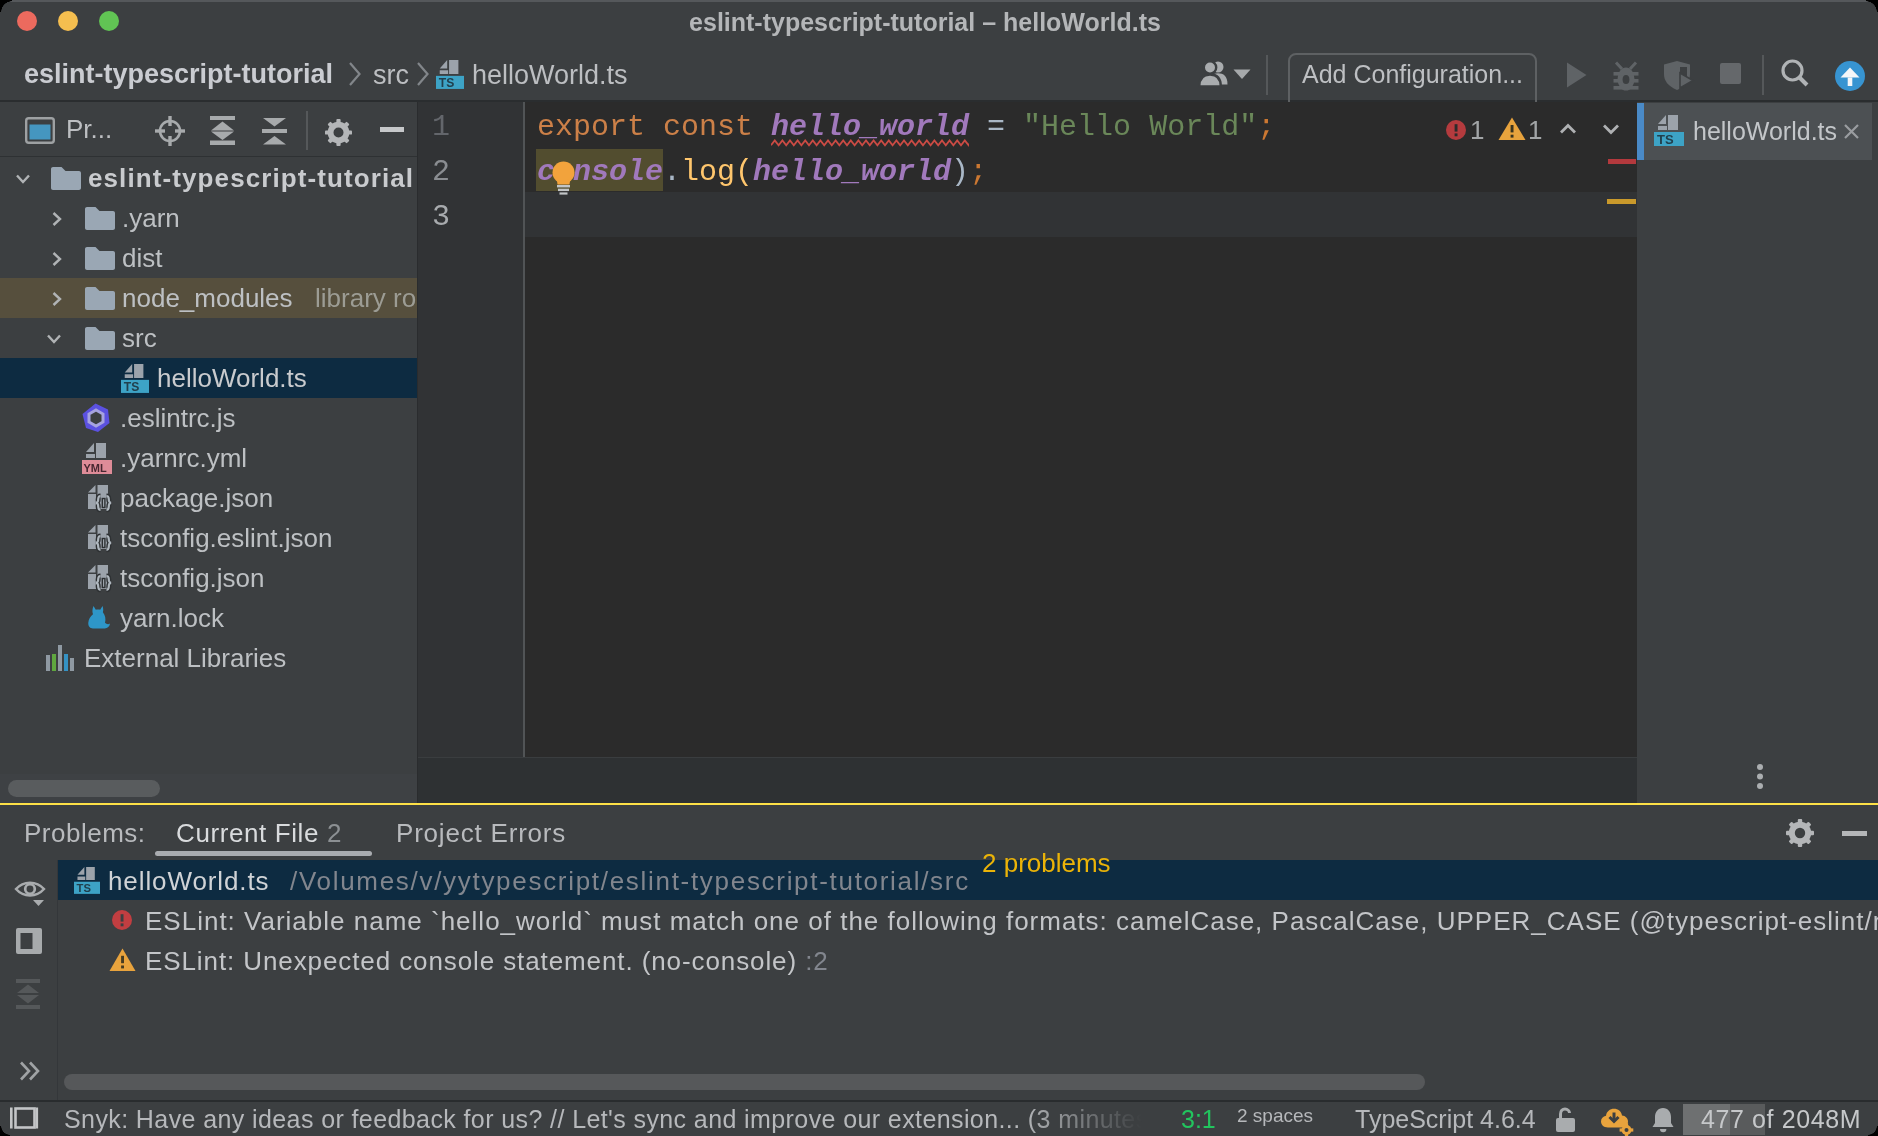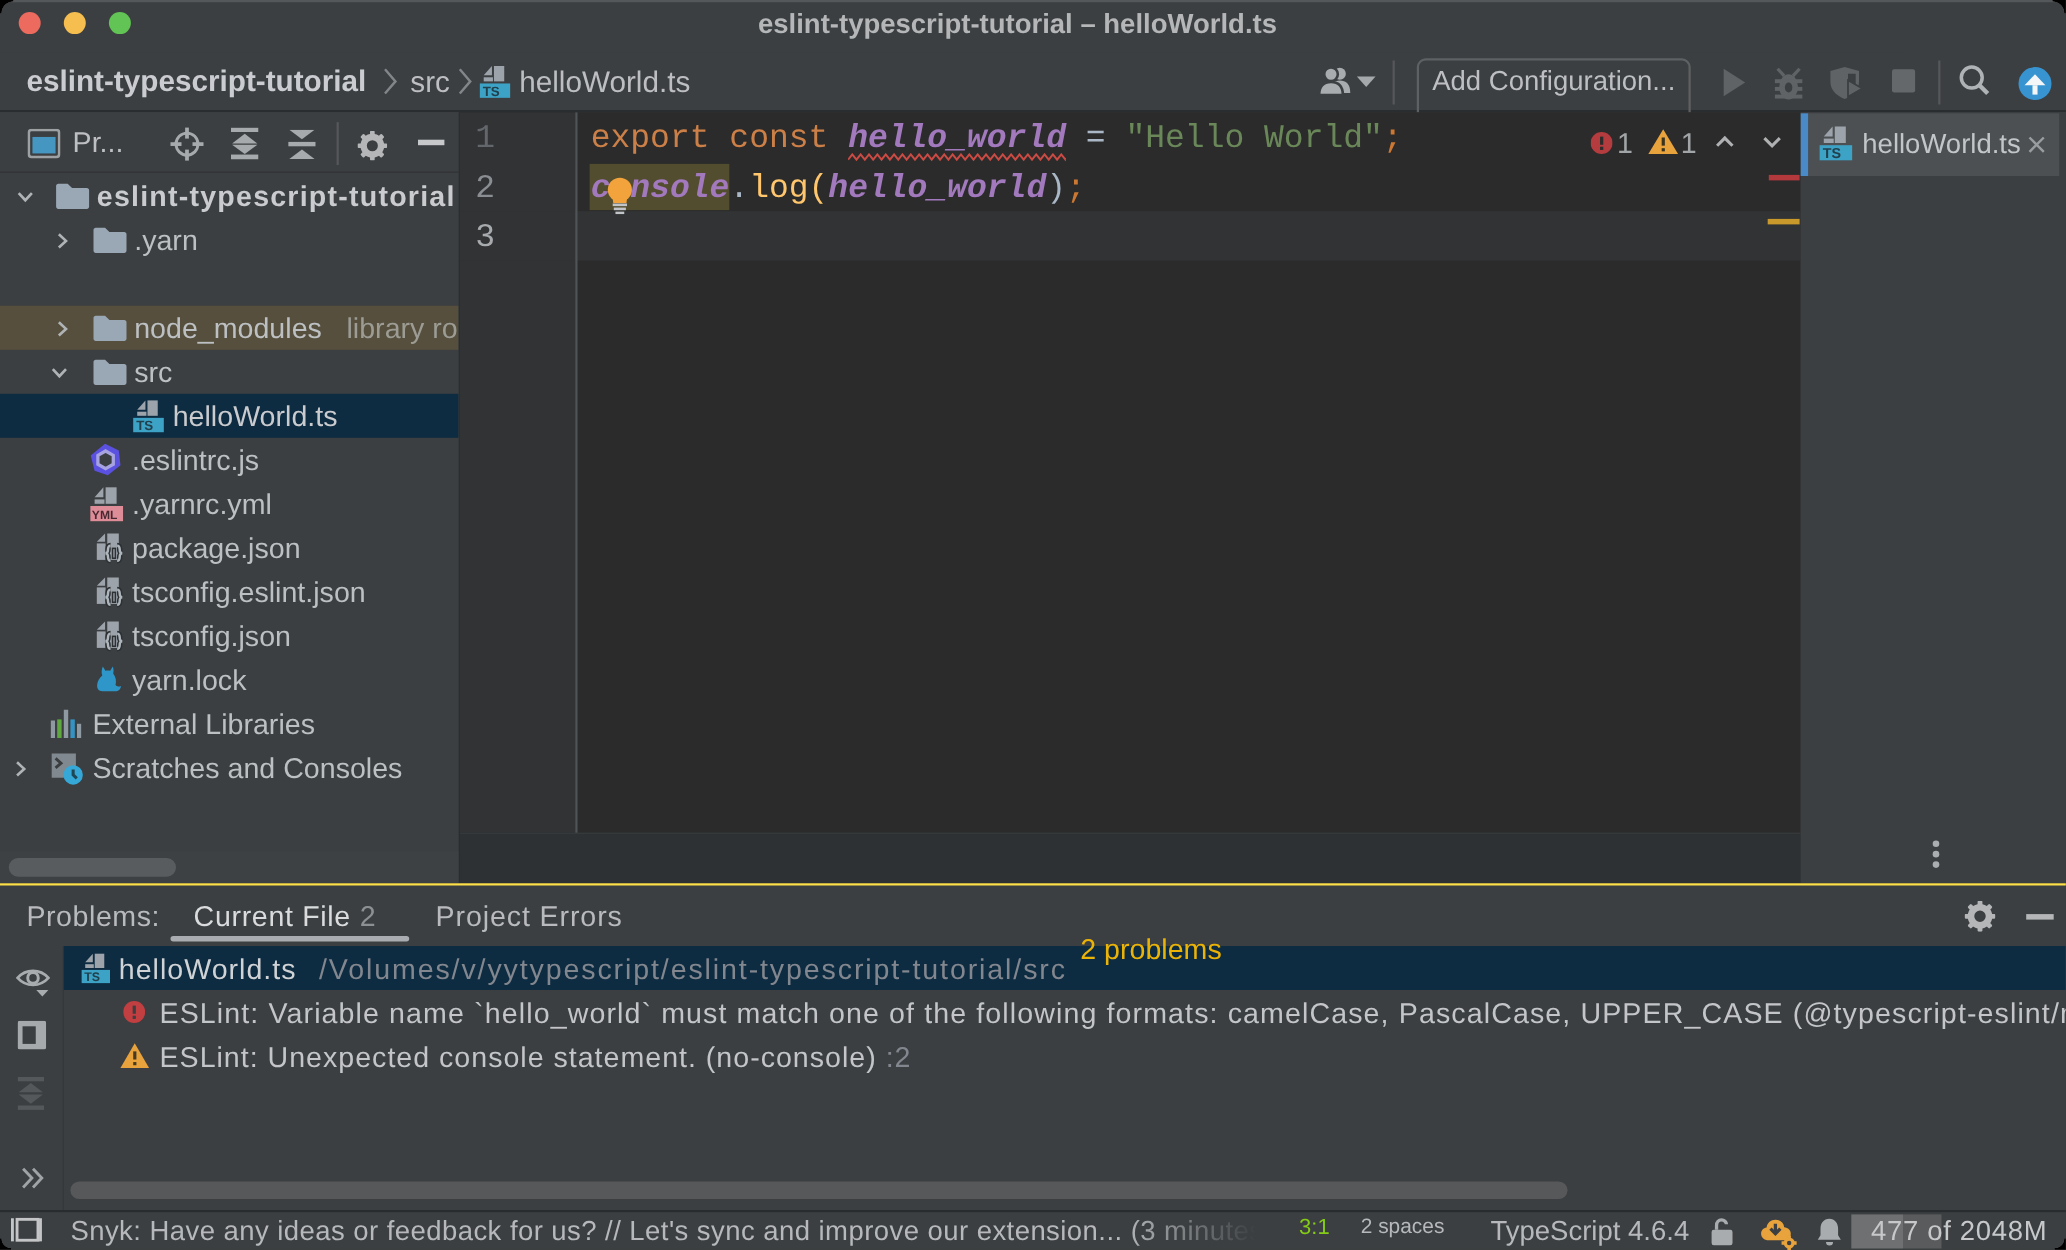--- a/index.html
+++ b/index.html
@@ -148,20 +148,29 @@
     <div class="row" style="top:40px">
       <svg class="abs" style="left:48px;top:11px" width="18" height="20" viewBox="0 0 18 20">
           <path d="M5.5,4 L12,10 L5.5,16" stroke="#B0B3B5" stroke-width="2.4" fill="none"></path>
         </svg>
       <svg class="abs" style="left:84px;top:7px" width="32" height="26" viewBox="0 0 32 26">
           <path d="M1,4 C1,2.9 1.9,2 3,2 H11.5 L15.5,6 H29 C30.1,6 31,6.9 31,8 V23 C31,24.1 30.1,25 29,25 H3 C1.9,25 1,24.1 1,23 Z" fill="#9AA7B4"></path>
         </svg>
       <div class="rtext" style="left:122px">.yarn</div>
     </div>
 
+    <div class="row" style="top:80px">
+      <svg class="abs" style="left:48px;top:11px" width="18" height="20" viewBox="0 0 18 20">
+          <path d="M5.5,4 L12,10 L5.5,16" stroke="#B0B3B5" stroke-width="2.4" fill="none"></path>
+        </svg>
+      <svg class="abs" style="left:84px;top:7px" width="32" height="26" viewBox="0 0 32 26">
+          <path d="M1,4 C1,2.9 1.9,2 3,2 H11.5 L15.5,6 H29 C30.1,6 31,6.9 31,8 V23 C31,24.1 30.1,25 29,25 H3 C1.9,25 1,24.1 1,23 Z" fill="#9AA7B4"></path>
+        </svg>
+      <div class="rtext" style="left:122px">dist</div>
+    </div>
 
     <div class="row" style="top:120px;background:#564F3D">
       <svg class="abs" style="left:48px;top:11px" width="18" height="20" viewBox="0 0 18 20">
           <path d="M5.5,4 L12,10 L5.5,16" stroke="#B0B3B5" stroke-width="2.4" fill="none"></path>
         </svg>
       <svg class="abs" style="left:84px;top:7px" width="32" height="26" viewBox="0 0 32 26">
           <path d="M1,4 C1,2.9 1.9,2 3,2 H11.5 L15.5,6 H29 C30.1,6 31,6.9 31,8 V23 C31,24.1 30.1,25 29,25 H3 C1.9,25 1,24.1 1,23 Z" fill="#9AA7B4"></path>
         </svg>
       <div class="rtext" style="left:122px">node_modules</div>
       <div class="rtext" style="left:315px;color:#9C9C94">library root</div>
@@ -260,32 +269,20 @@
       <svg class="abs" style="left:46px;top:7px" width="28" height="26" viewBox="0 0 28 26">
         <rect x="0" y="10" width="4" height="16" fill="#8F99A2"></rect>
         <rect x="6" y="9" width="4" height="17" fill="#5FA73F"></rect>
         <rect x="12" y="0" width="4" height="26" fill="#8F99A2"></rect>
         <rect x="18" y="9" width="4" height="17" fill="#3592C4"></rect>
         <rect x="24" y="13" width="4" height="13" fill="#8F99A2"></rect>
       </svg>
       <div class="rtext" style="left:84px">External Libraries</div>
     </div>
 
-    <div class="row" style="top:520px">
-      <svg class="abs" style="left:10px;top:11px" width="18" height="20" viewBox="0 0 18 20">
-          <path d="M5.5,4 L12,10 L5.5,16" stroke="#B0B3B5" stroke-width="2.4" fill="none"></path>
-        </svg>
-      <svg class="abs" style="left:44px;top:4px" width="32" height="32" viewBox="0 0 32 32">
-        <path d="M3,3 H25 V15 C18.5,15 15,19 15,25 H3 Z" fill="#80898F"></path>
-        <path d="M6.5,7.5 L11.5,11.8 L6.5,16" stroke="#3A3D3F" stroke-width="2.6" fill="none"></path>
-        <circle cx="22.5" cy="22.5" r="8.8" fill="#35A8D8"></circle>
-        <path d="M22.5,17.5 V22.5 L25.8,25.6" stroke="#1F4654" stroke-width="2.8" fill="none"></path>
-      </svg>
-      <div class="rtext" style="left:84px">Scratches and Consoles</div>
-    </div>
   </div>
   <div class="abs" style="left:0;top:672px;width:417px;height:29px;background:#3E4144"></div>
   <div class="abs" style="left:8px;top:678px;width:152px;height:17px;border-radius:9px;background:#595C5E"></div>
 </div>
 
 <div class="abs" id="editor" style="left:418px;top:102px;width:1219px;height:701px;background:#2B2B2B;overflow:hidden">
 
   <div class="abs" style="left:0;top:0;width:105px;height:655px;background:#313335"></div>
 
   <div class="abs" style="left:0;top:90px;width:1219px;height:45px;background:#313335"></div>
@@ -434,21 +431,21 @@
   <div class="abs" style="left:64px;top:269px;width:1361px;height:16px;border-radius:8px;background:#56585A"></div>
 </div>
 
 <div class="abs" id="status" style="left:0;top:1100px;width:1878px;height:36px;background:#3C3F41;border-top:2px solid #292C2E">
   <svg class="abs" style="left:9px;top:4px" width="30" height="24" viewBox="0 0 30 24">
     <rect x="1" y="1.5" width="2.6" height="21" fill="#C3C5C7"></rect>
     <rect x="6.5" y="2.5" width="19" height="19" stroke="#C3C5C7" stroke-width="2.6" fill="none"></rect>
     <rect x="26.5" y="1.5" width="2.6" height="21" fill="#C3C5C7"></rect>
   </svg>
   <div class="abs ui" style="left:64px;top:3px;width:1100px;font-size:25px;color:#B6B8BB;letter-spacing:0.4px;overflow:hidden;-webkit-mask-image:linear-gradient(to right,#000 87%,transparent 98%);mask-image:linear-gradient(to right,#000 87%,transparent 98%)">Snyk: Have any ideas or feedback for us? // Let's sync and improve our extension... (3 minutes ago)</div>
-  <div class="abs ui" style="left:1181px;top:3px;font-size:20px;color:#84cc16">3:1</div>
+  <div class="abs ui" style="left:1181px;top:3px;font-size:25px;color:#22c55e">3:1</div>
   <div class="abs ui" style="left:1237px;top:3px;font-size:19px;color:#B6B8BB">2 spaces</div>
   <div class="abs ui" style="left:1355px;top:3px;font-size:25px;color:#B6B8BB">TypeScript 4.6.4</div>
   <svg class="abs" style="left:1551px;top:4px" width="28" height="28" viewBox="0 0 28 28">
     <rect x="5" y="12" width="19" height="14" rx="2" fill="#A9ACAE"></rect>
     <path d="M9.5,12 V8 C9.5,5 11.5,3 14,3 C16.5,3 18.5,5 18.5,7" stroke="#A9ACAE" stroke-width="3" fill="none"></path>
   </svg>
   <svg class="abs" style="left:1598px;top:3px" width="38" height="32" viewBox="0 0 38 32">
     <path d="M10,22.5 C5.5,22.5 3,19.5 3,16.5 C3,13.5 5,11.3 8,10.8 C8.5,6.5 12,3.8 16,3.8 C20,3.8 23.5,6.5 24,10.6 C27.5,10.8 30,13.4 30,16.6 C30,20 27.5,22.5 24,22.5 Z" fill="#E8A33D"></path>
     <path d="M16,7.5 V15" stroke="#3C3F41" stroke-width="3"></path>
     <path d="M11.5,12 L16,16.5 L20.5,12" stroke="#3C3F41" stroke-width="3" fill="none"></path>

